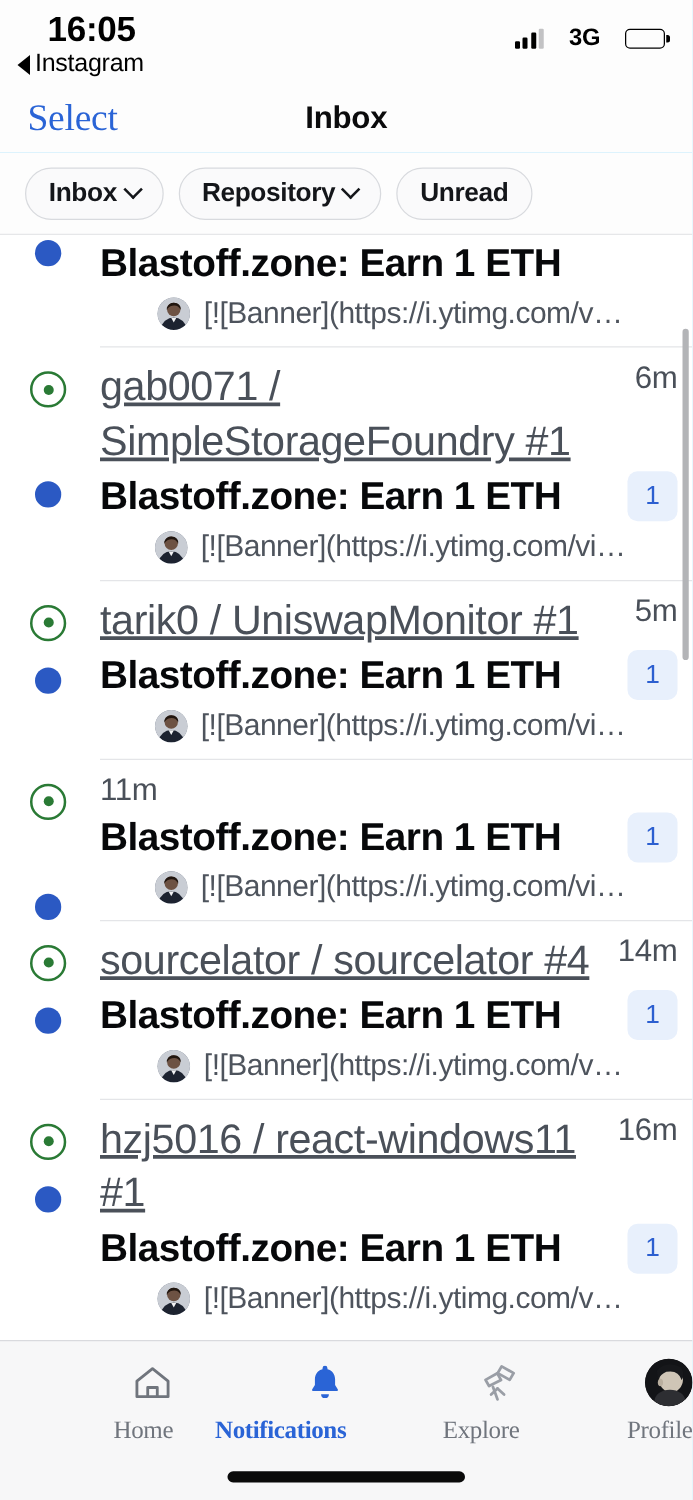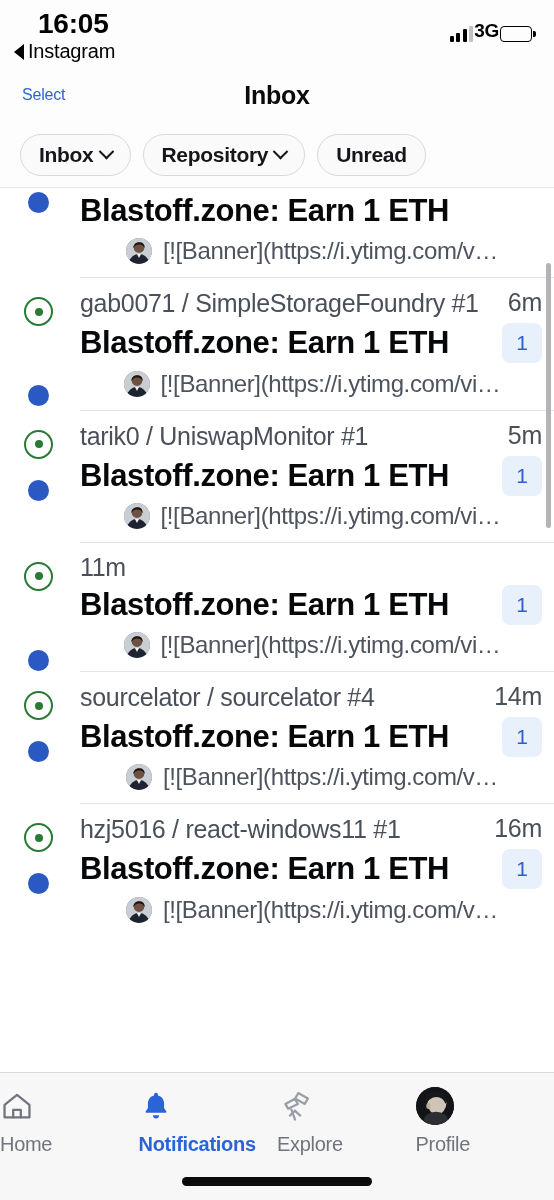--- a/index.html
+++ b/index.html
@@ -54,22 +54,22 @@
     display: inline-block;
     width: 0; height: 0;
     border-top: 8px solid transparent;
     border-bottom: 8px solid transparent;
     border-right: 10px solid #000;
   }
   .sb-right {
     position: absolute;
     right: 22px; top: 20px;
     display: flex;
-    align-items: flex-end;
-    gap: 1px;
+    align-items: center;
+    gap: 20px;
   }
   .bars { display: flex; align-items: flex-end; gap: 2.5px; height: 16px; }
   .bars i { display: block; width: 4px; background: #000; border-radius: 1px; }
   .bars i:nth-child(1) { height: 6px; }
   .bars i:nth-child(2) { height: 9px; }
   .bars i:nth-child(3) { height: 13px; }
   .bars i:nth-child(4) { height: 16px; background: #c2c2c4; }
   .netlabel { font-size: 19px; font-weight: 600; color: #000; letter-spacing: -0.3px; }
   .battery {
     position: relative;
@@ -93,23 +93,24 @@
   .navbar {
     position: relative;
     height: 54px;
     flex: 0 0 54px;
     background: #fdfdfd;
   }
   .nav-select {
     position: absolute;
     left: 22px; top: 50%;
     transform: translateY(-50%);
-    font-size: 16px;
+    font-size: 30px;
     color: #2a64d6;
     letter-spacing: -0.2px;
+    font-family: Liberation Serif, serif;
   }
   .nav-title {
     position: absolute;
     left: 50%; top: 50%;
     transform: translate(-50%, -50%);
     font-size: 25px;
     font-weight: bold;
     color: #0b0b0c;
     letter-spacing: -0.2px;
   }
@@ -210,25 +211,26 @@
     min-width: 0;
   }
 
   .line-top {
     display: flex;
     align-items: flex-start;
     gap: 12px;
   }
   .repo {
     flex: 1 1 auto;
-    font-size: 25px;
+    font-size: 33px;
     color: #4a5059;
     line-height: 1.32;
     letter-spacing: -0.3px;
     word-break: break-word;
+    text-decoration: underline;
   }
   .time {
     flex: 0 0 auto;
     font-size: 25px;
     color: #4a5059;
     letter-spacing: -0.3px;
     padding-top: 1px;
     white-space: nowrap;
   }
 
@@ -298,22 +300,23 @@
     display: flex;
     align-items: flex-start;
     padding-top: 14px;
     position: relative;
     z-index: 10;
   }
   .tab {
     flex: 1 1 0;
     display: flex;
     flex-direction: column;
-    align-items: flex-start;
+    align-items: flex-end;
     gap: 8px;
+    font-family: Liberation Serif, serif;
   }
   .tab .glyph { height: 38px; display: flex; align-items: center; justify-content: center; }
   .tab .lbl {
     font-size: 20px;
     color: #70757d;
     letter-spacing: -0.3px;
   }
   .tab.active .lbl { color: #2a64d6; font-weight: 600; }
   .tab-avatar {
     width: 38px; height: 38px;

